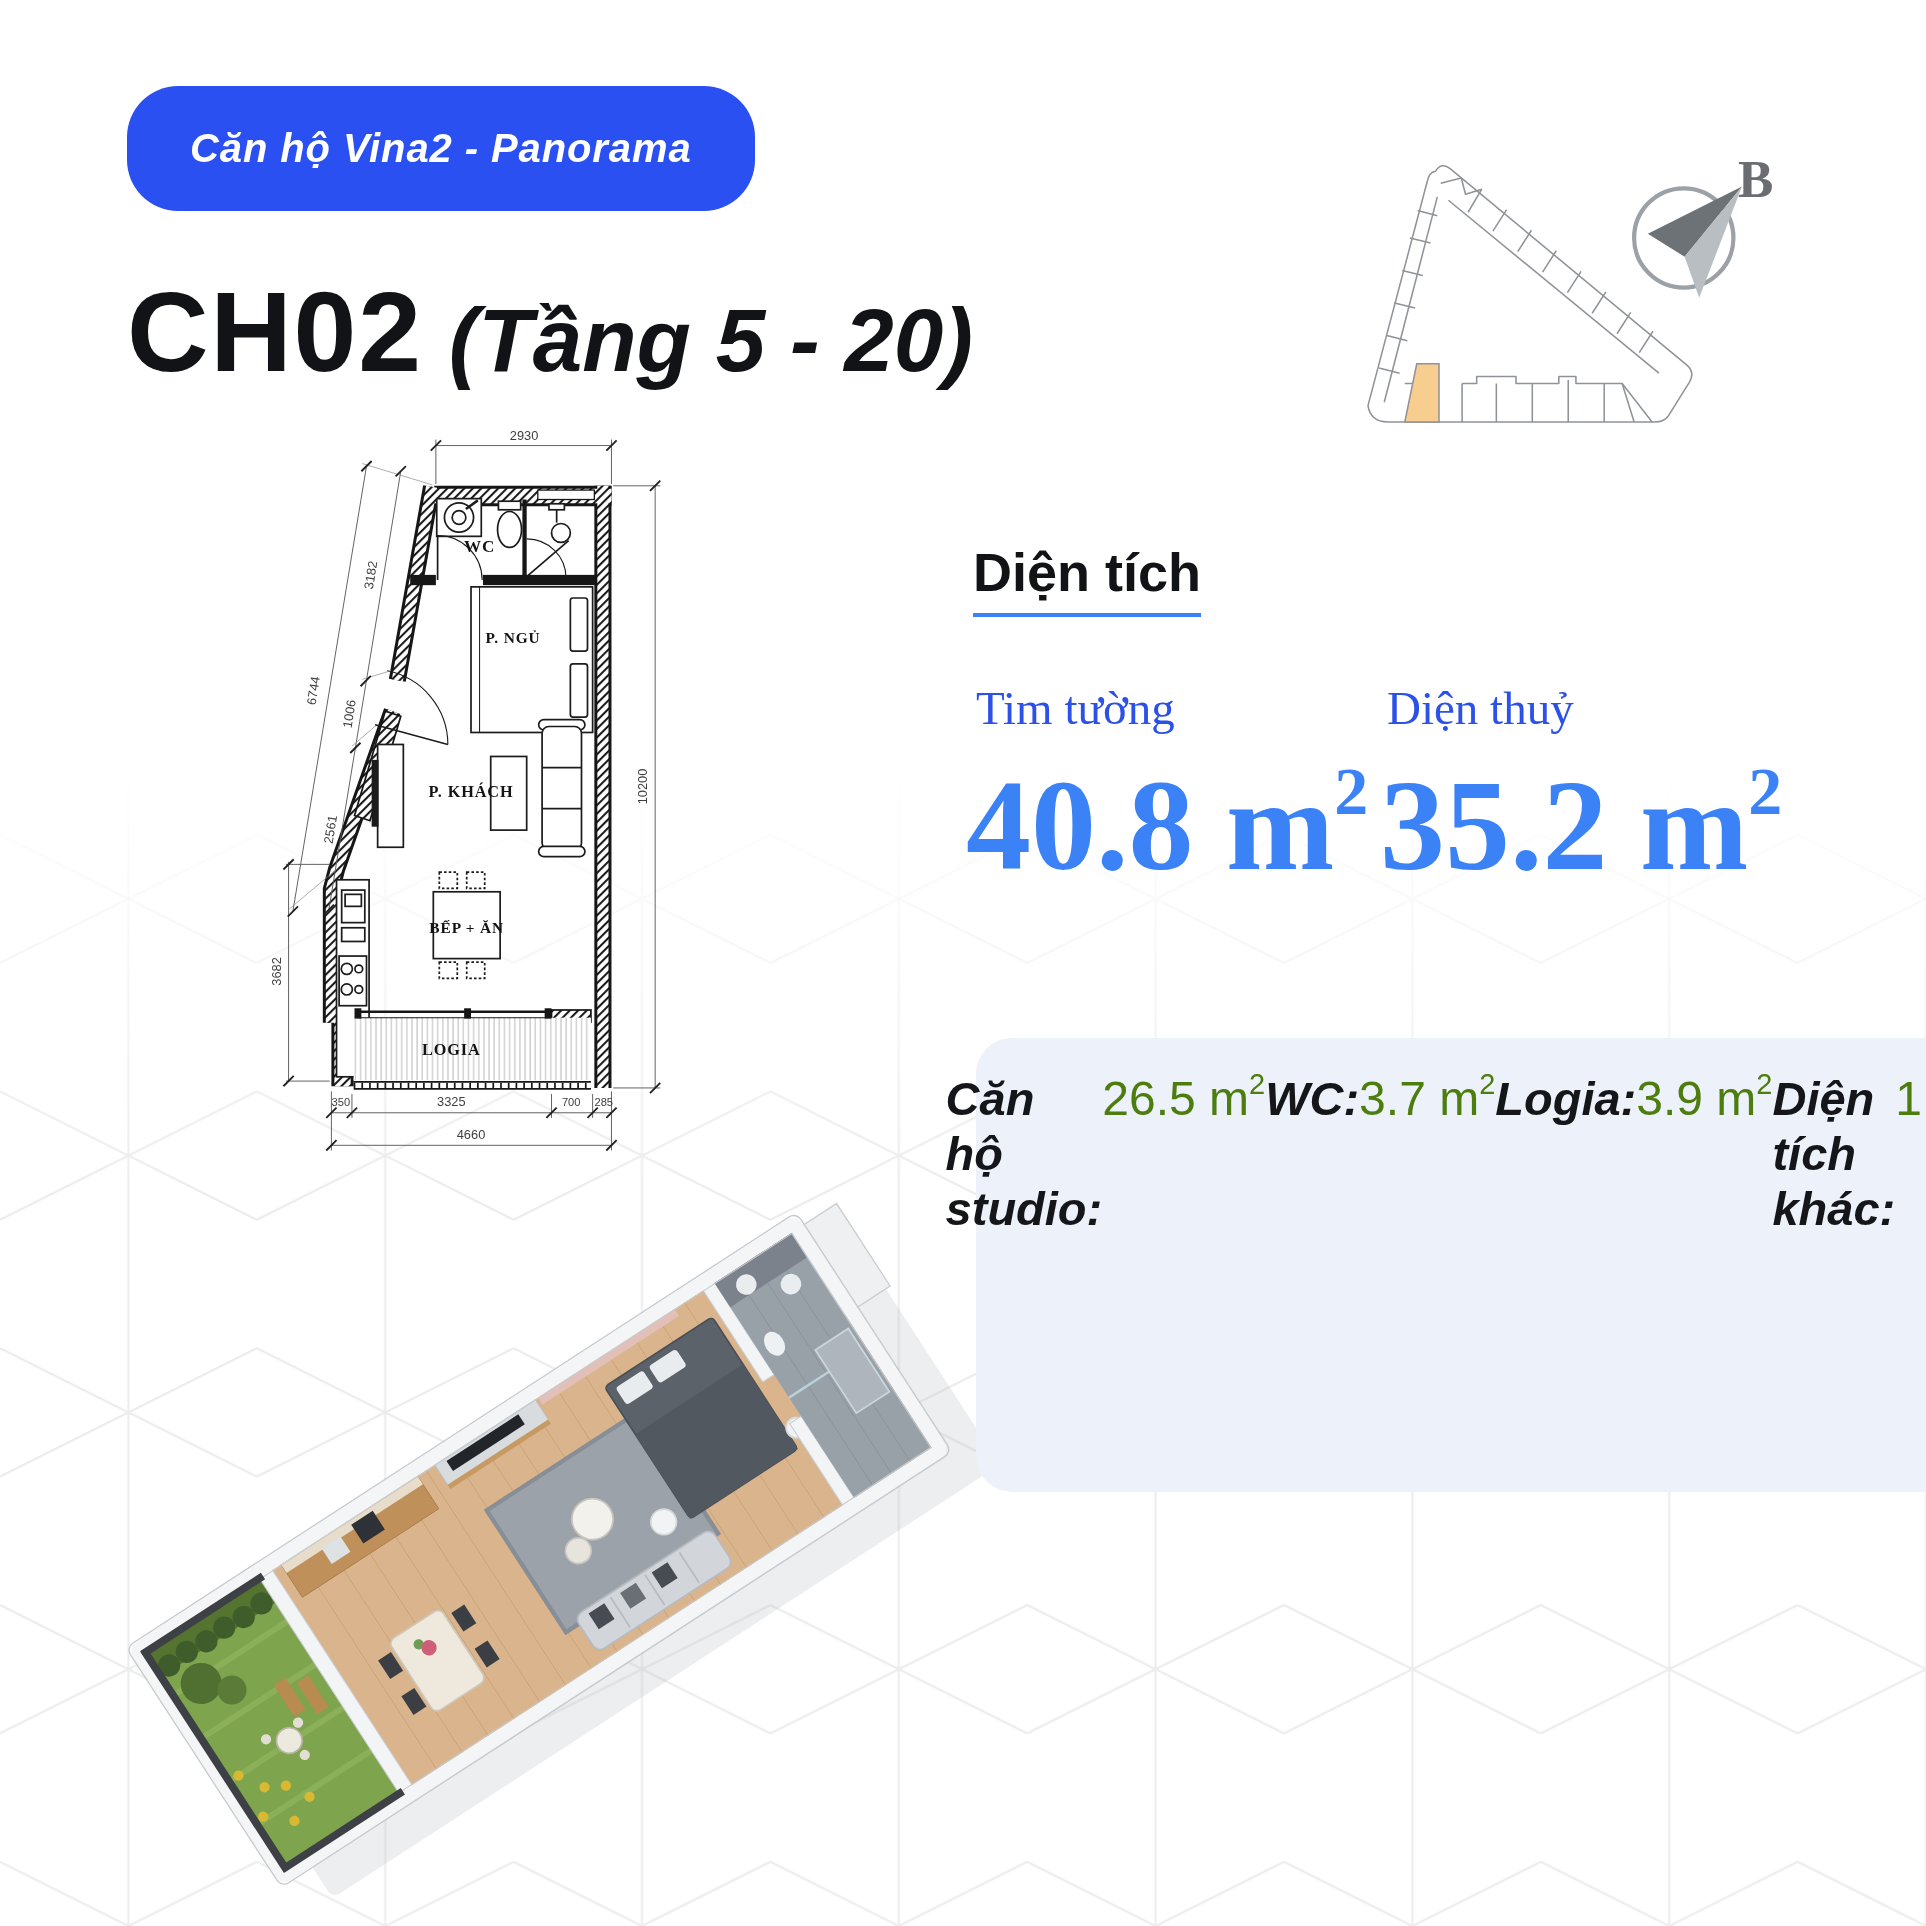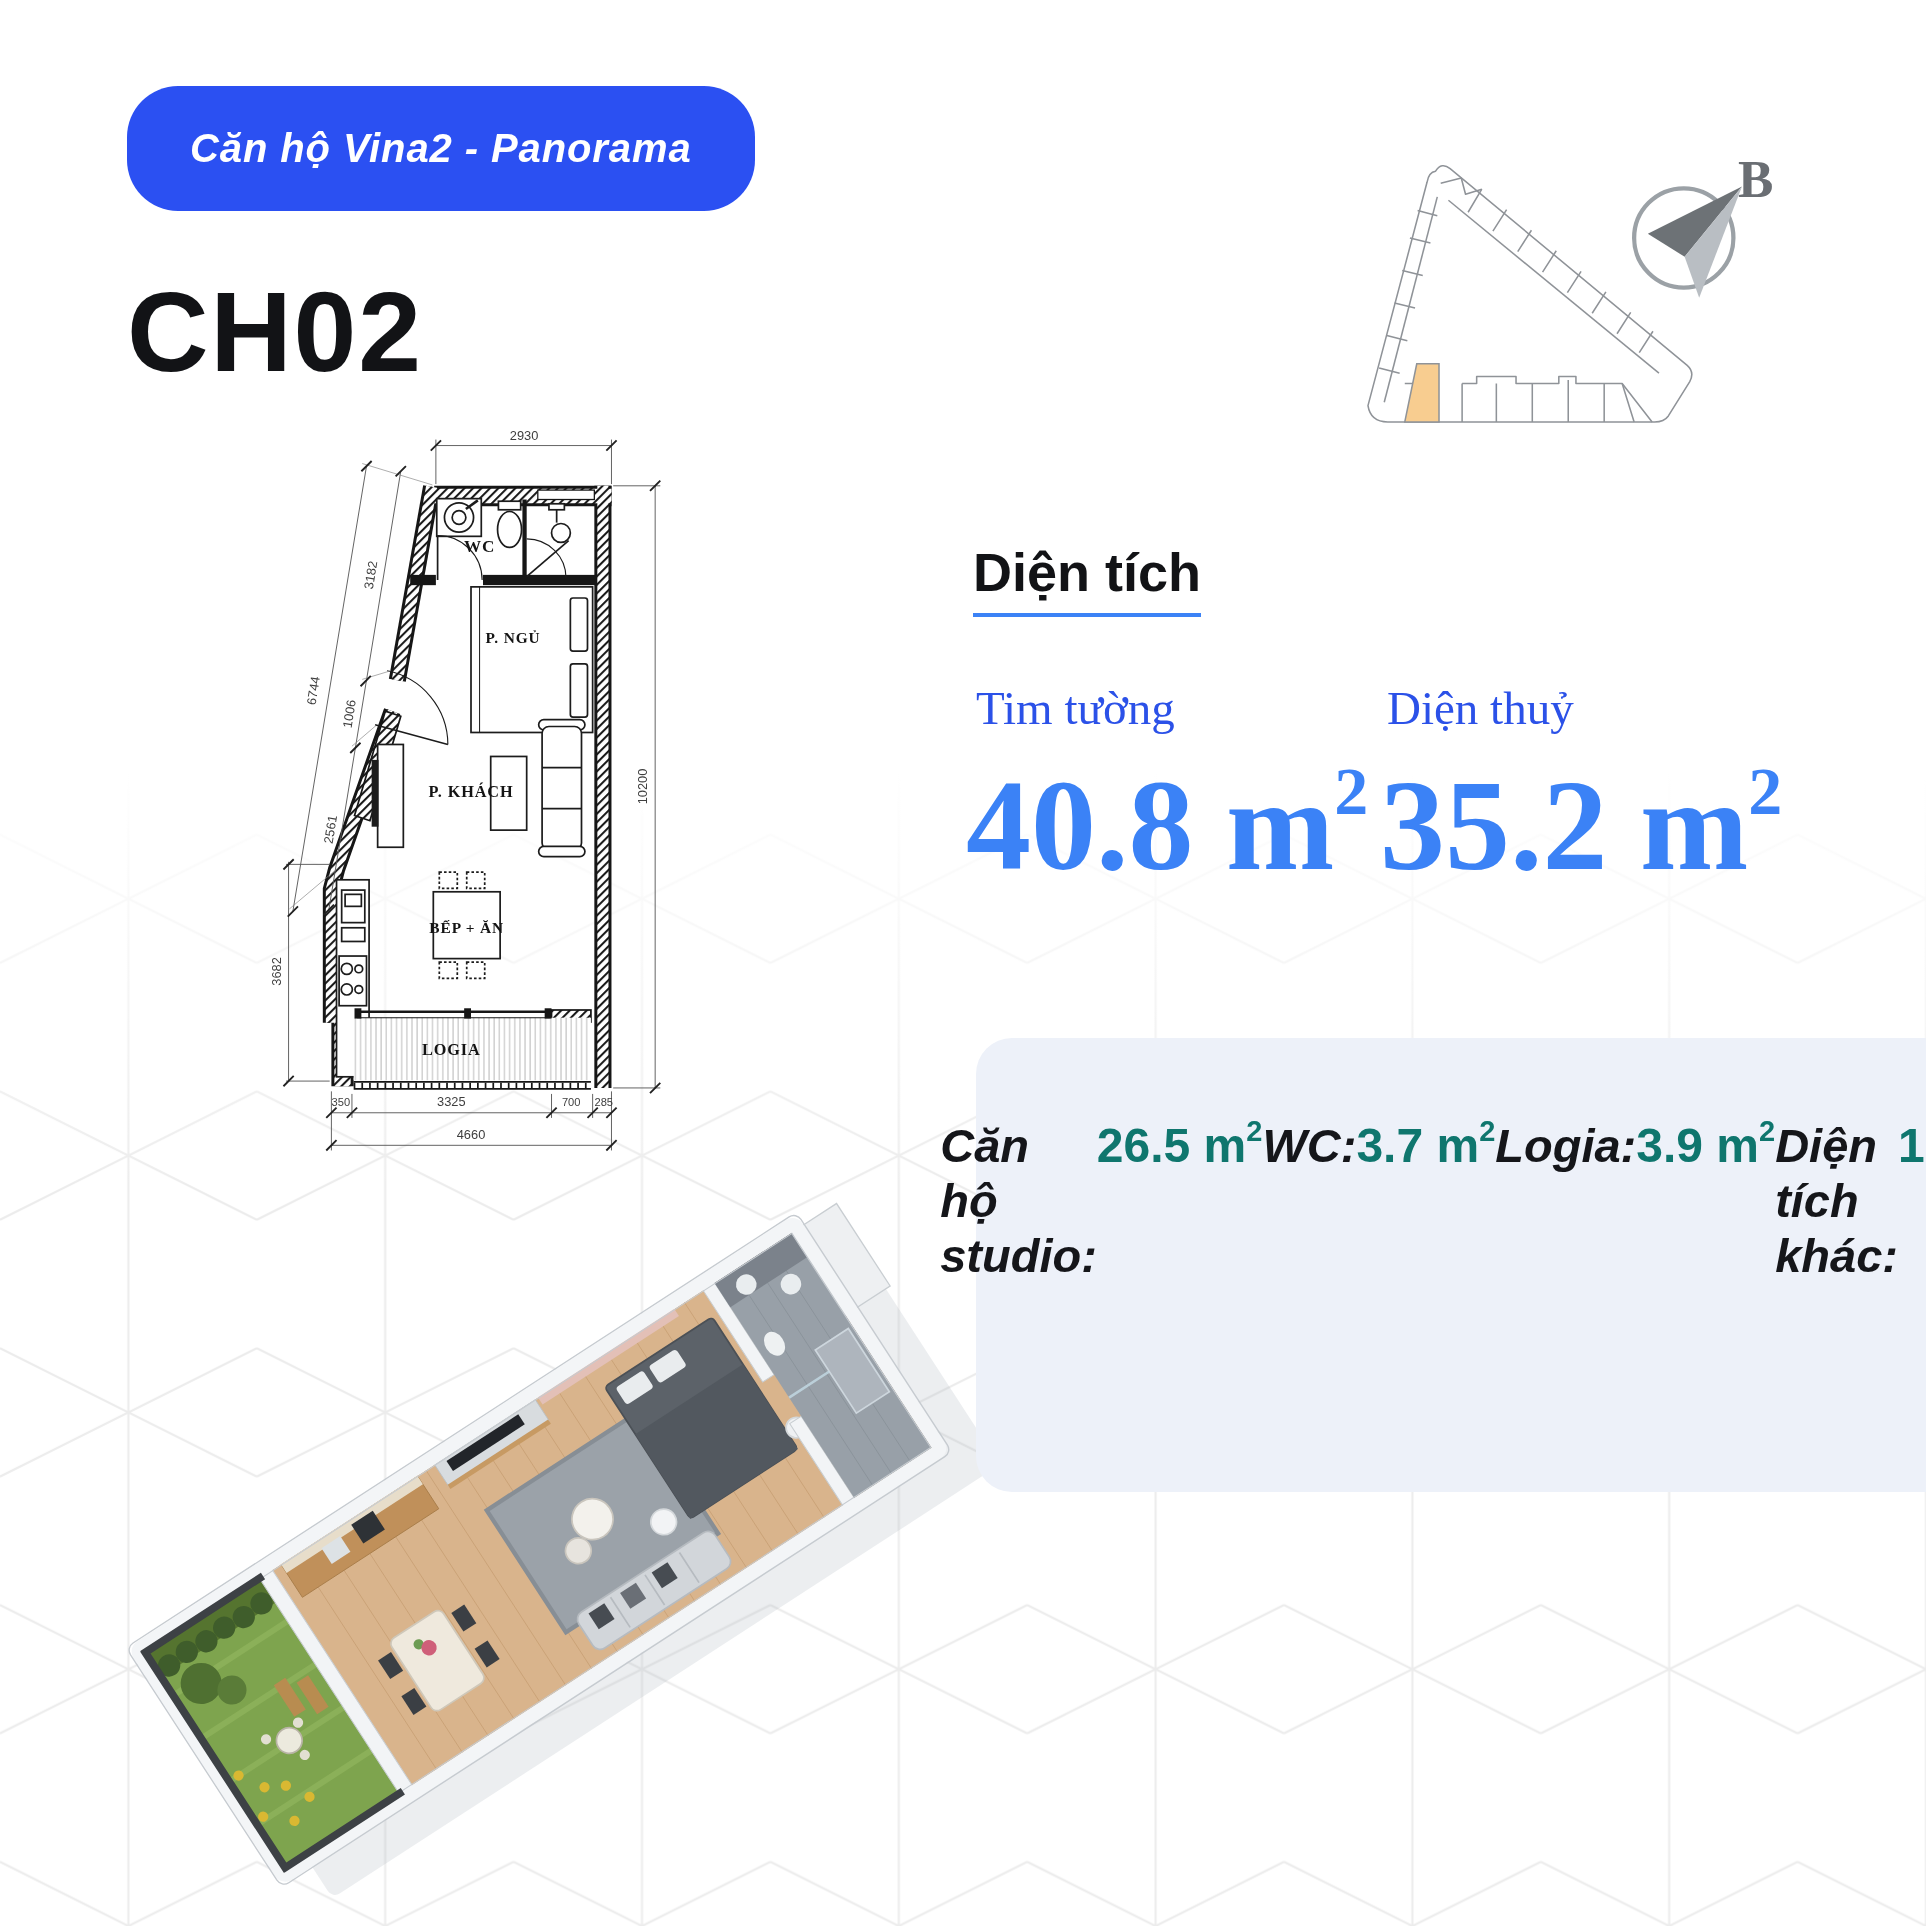--- a/index.html
+++ b/index.html
@@ -51,21 +51,21 @@
     left:976px;top:1038px;width:1020px;height:454px;z-index:3;
     background:#EDF1F9;border-radius:36px;
     display:flex;flex-direction:row;justify-content:center;
     padding:8.6px 81px 8.6px 86px;box-sizing:border-box;
   }
   .card .row{
     display:flex;justify-content:space-between;align-items:baseline;
     margin:24px 0;
   }
   .card .row .lbl{font-size:47px;font-style:italic;font-weight:600;color:#15161a;}
-  .card .row .val{font-size:48px;font-weight:700;color:#0f766e;white-space:nowrap;margin-top:47px;}
+  .card .row .val{font-size:48px;font-weight:400;color:#4d7c0f;white-space:nowrap;}
   .card .row .val sup{font-size:29px;position:relative;top:-3.4px;}
   
   #keyplan{left:1348px;top:101px;z-index:3;}
   #floorplan{left:250px;top:413px;z-index:3;}
   #render3d{left:111px;top:1173px;z-index:2;}
   svg text{user-select:none;}
   .dimtxt{font-family:"Liberation Sans","DejaVu Sans",sans-serif;fill:#3e3e3e;font-size:15px;}
   .dimtxt.small{font-size:13px;}
   .roomlbl{font-family:"Liberation Serif","DejaVu Serif",serif;font-weight:700;fill:#141414;letter-spacing:1px;}
 </style>
@@ -87,20 +87,21 @@
   <rect width="2250" height="2250" fill="url(#tri)"></rect>
   <rect width="2250" height="2250" fill="url(#fade)"></rect>
 </svg>
 
 <div class="abs badge">
   <span>Căn hộ Vina2 - Panorama</span>
 </div>
 
 <div class="abs title">
   <span class="unit">CH02</span>
+  <span class="floors">(Tầng 5 - 20)</span>
 </div>
 
 <svg id="keyplan" class="abs" width="467" height="368" viewBox="0 0 545 430">
   <g stroke="#8f9398" stroke-width="1.8" fill="none" stroke-linejoin="round">
     <path d="M102,82 Q109,71 119,79 L396,309 Q405,317 399,328 L374,368 Q369,375 358,375 L46,375 Q26,375 23,356 L92,95 Q94,83 102,82 Z" fill="#ffffff"></path>
     <path d="M117,116 L363,318"></path>
     <path d="M108,96 L132,90 L137,109 L156,103"></path>
     <path d="M156,103 L140,130 M185,127 L169,152 M214,151 L198,176 M243,175 L227,200 M272,199 L256,224 M301,223 L285,248 M330,247 L314,272 M356,269 L340,294"></path>
     <path d="M42,352 L104,112"></path>
     <path d="M36,312 L60,318 M45,274 L69,280 M54,236 L78,242 M63,198 L87,204 M72,160 L96,166 M81,128 L104,134"></path>

